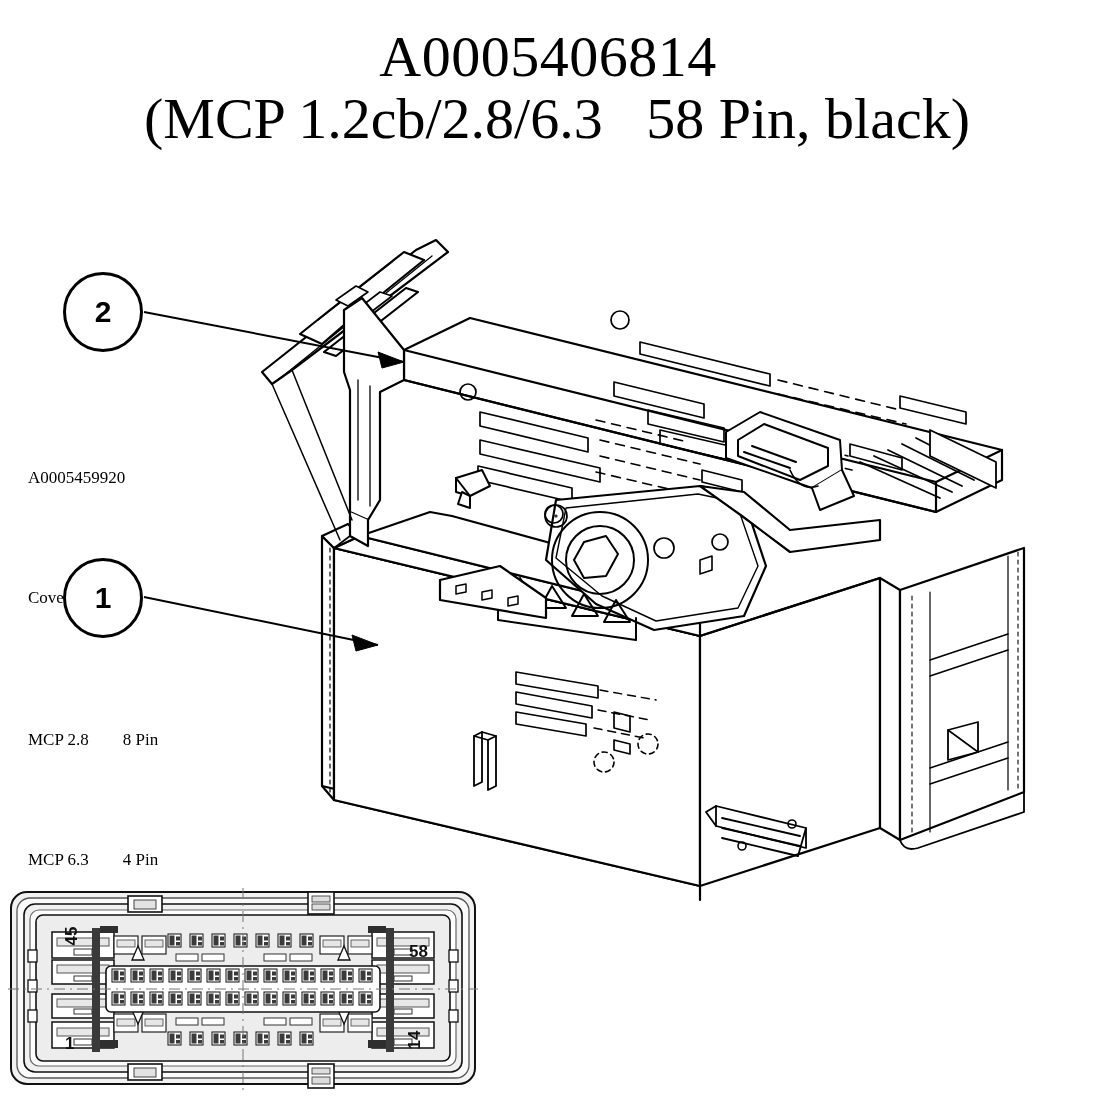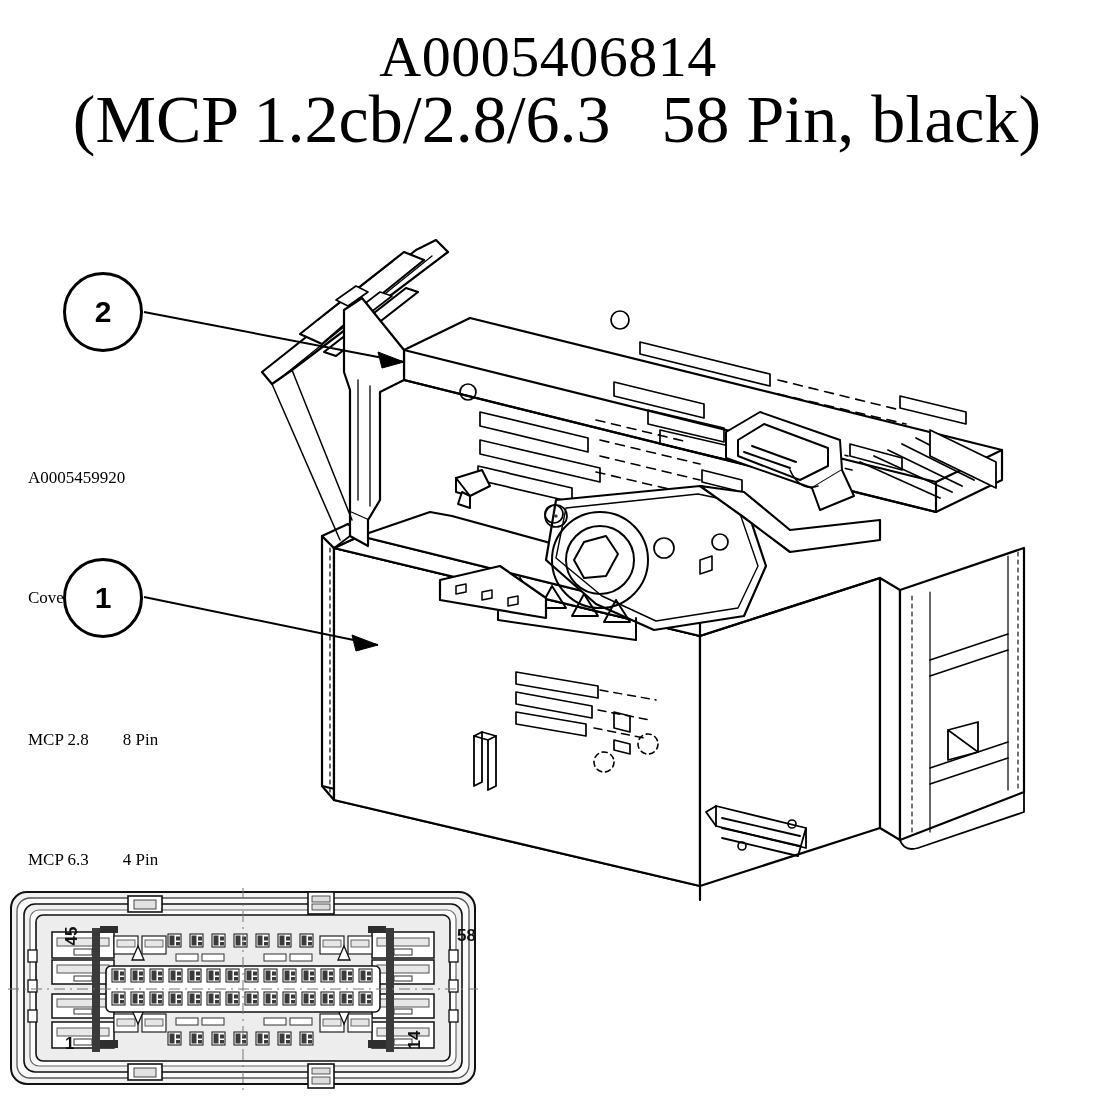--- a/index.html
+++ b/index.html
@@ -6,21 +6,21 @@
   html,body{margin:0;padding:0;background:#ffffff;}
   body{
     width:1096px;height:1096px;position:relative;overflow:hidden;
     font-family:"Liberation Serif","DejaVu Serif",serif;color:#000;
   }
   .sheet{position:absolute;inset:0;}
 
   
   .title-block{position:absolute;left:0;top:26px;width:1096px;text-align:center;}
   .title-line1{font-size:58px;line-height:62px;letter-spacing:0.5px;}
-  .title-line2{font-size:68px;line-height:62px;letter-spacing:0px;white-space:pre;padding-left:18px;}
+  .title-line2{font-size:58px;line-height:62px;letter-spacing:0px;white-space:pre;padding-left:18px;}
 
   
   .callout{position:absolute;}
   .bubble{
     position:absolute;width:80px;height:80px;border:3.5px solid #000;border-radius:50%;
     box-sizing:border-box;background:#fff;display:flex;align-items:center;justify-content:center;
     font-size:30px;font-weight:bold;font-family:"Liberation Sans","DejaVu Sans",sans-serif;
   }
   .note{position:absolute;font-size:17px;line-height:40px;white-space:pre;}
   .note .row{display:block;white-space:pre;}
@@ -426,17 +426,17 @@
       <rect x="360" y="152" width="18" height="8" fill="#2e2e2e"></rect>
       <rect x="92" y="38" width="18" height="7" fill="#2e2e2e"></rect>
       <rect x="360" y="38" width="18" height="7" fill="#2e2e2e"></rect>
 
       <line x1="235" y1="0" x2="235" y2="205" stroke="#777" stroke-width="1" stroke-dasharray="11,5,2,5"></line>
       <line x1="0" y1="101" x2="470" y2="101" stroke="#777" stroke-width="1" stroke-dasharray="11,5,2,5"></line>
     </svg>
 
     <div class="pin-num" style="left:55px;top:38px;transform:rotate(-90deg);">45</div>
     <div class="pin-num" style="left:57px;top:146px;">1</div>
-    <div class="pin-num" style="left:401px;top:38px;margin-left:48px;">58</div>
+    <div class="pin-num" style="left:401px;top:54px;">58</div>
     <div class="pin-num" style="left:398px;top:142px;transform:rotate(-90deg);">14</div>
   </div>
 
 </div>
 
 </body></html>

